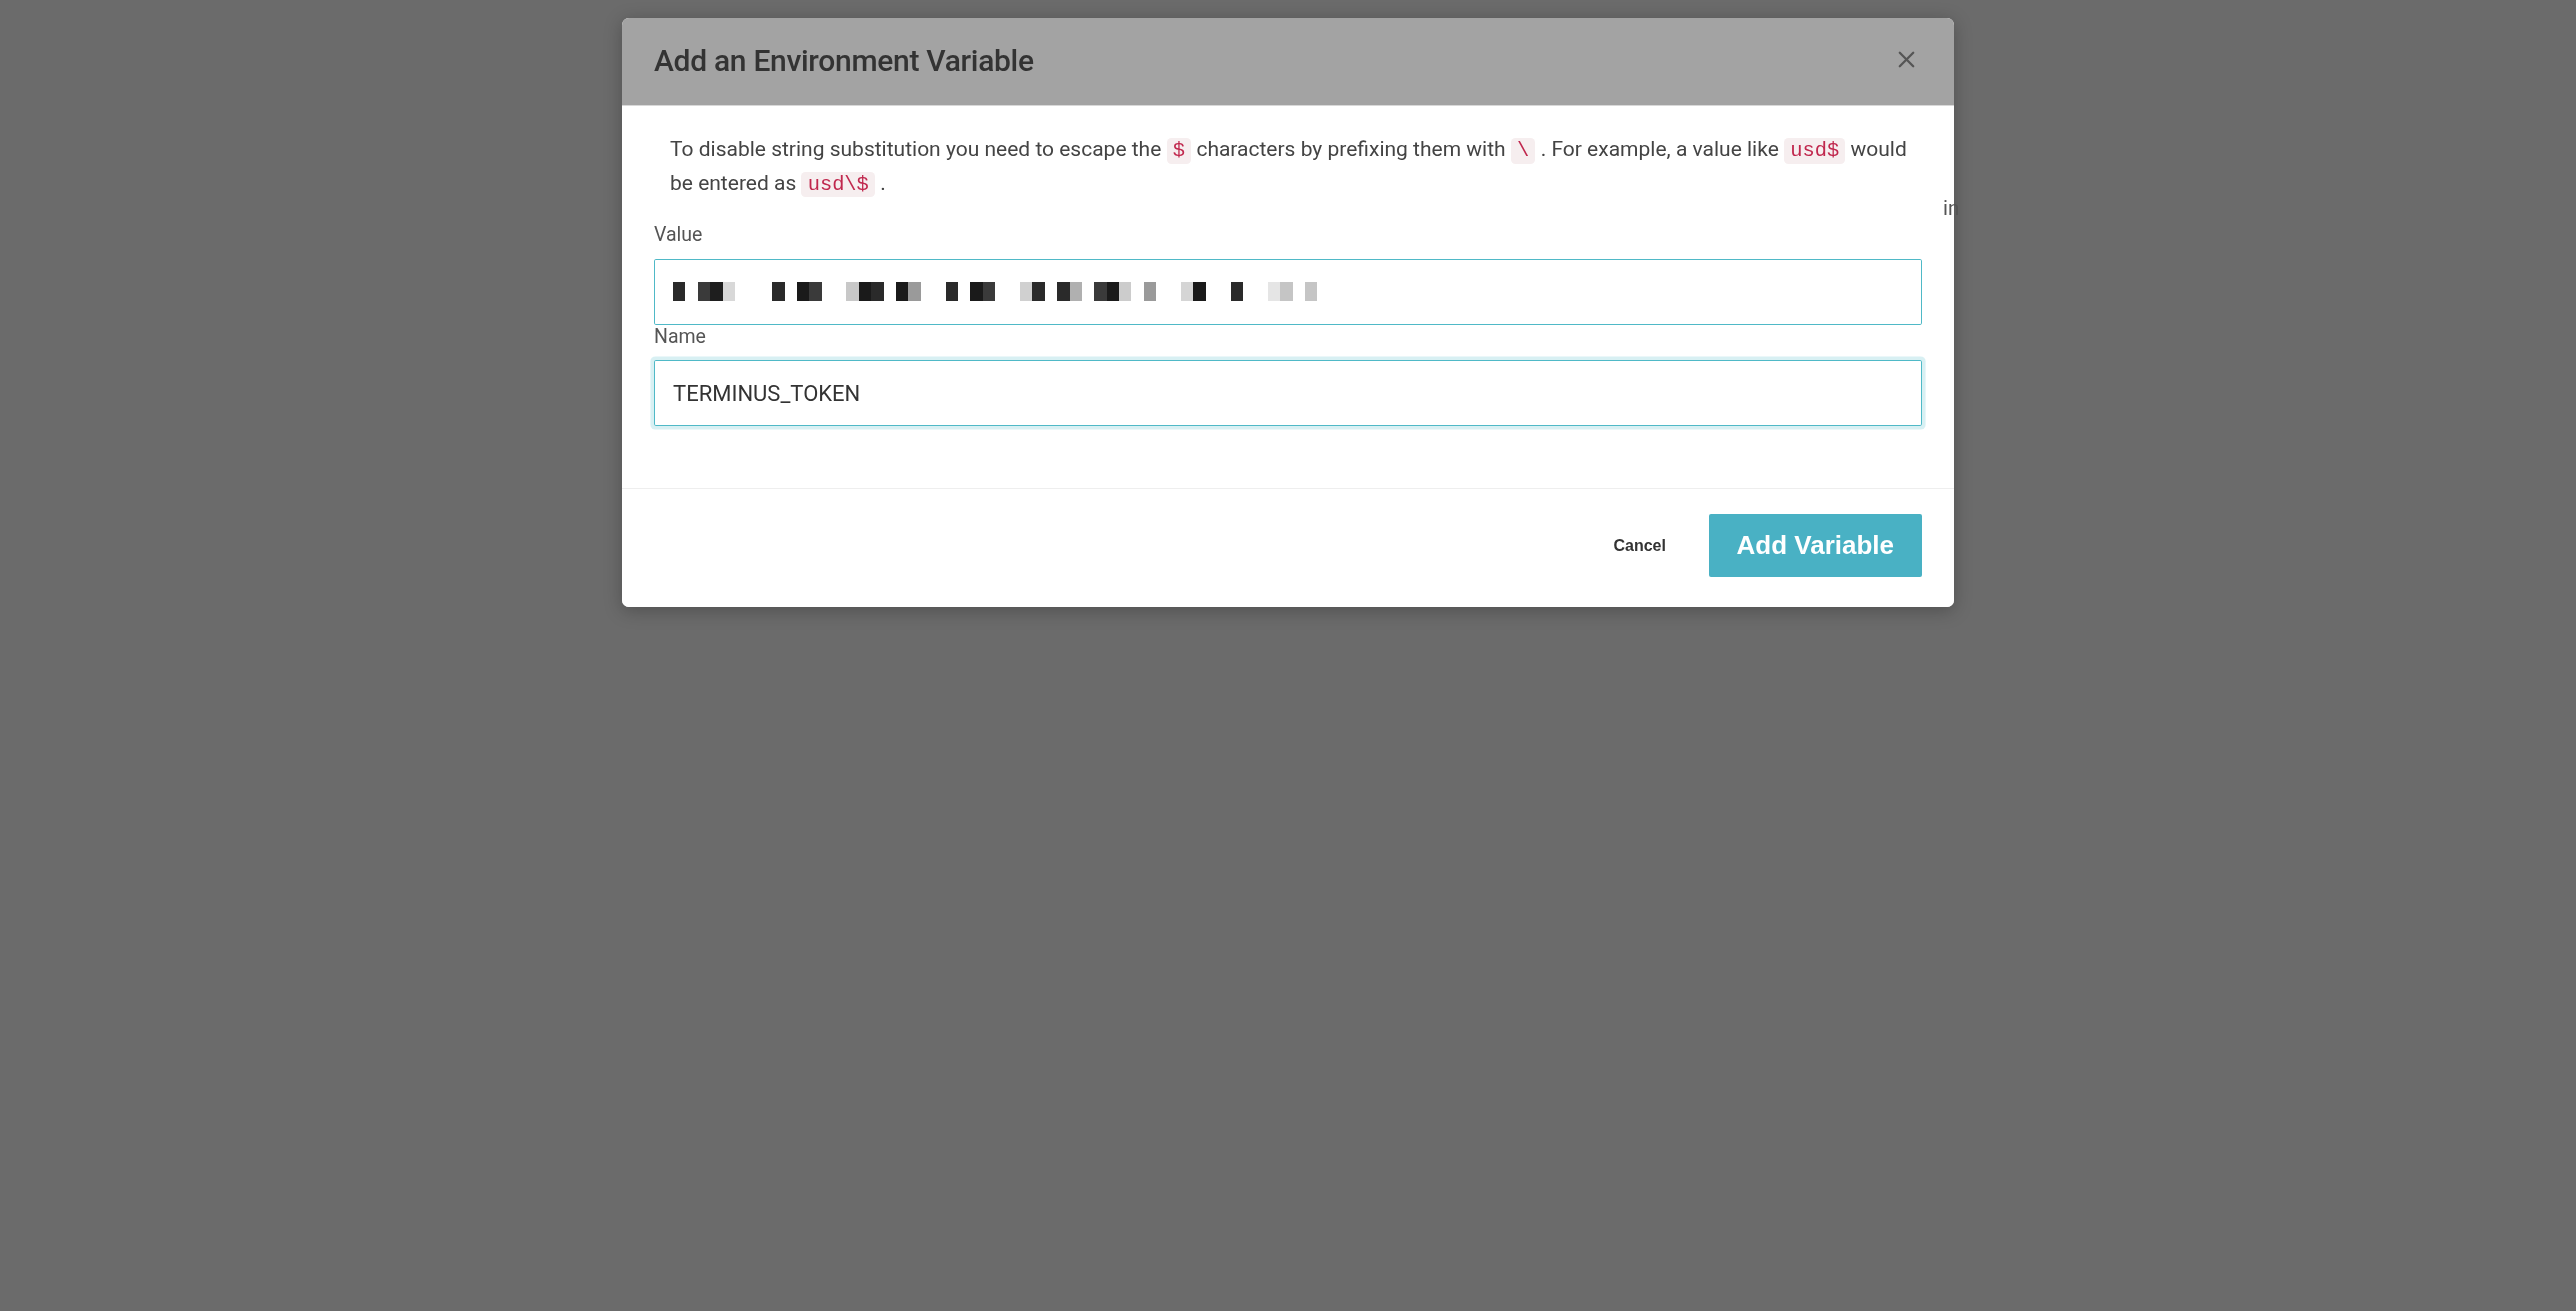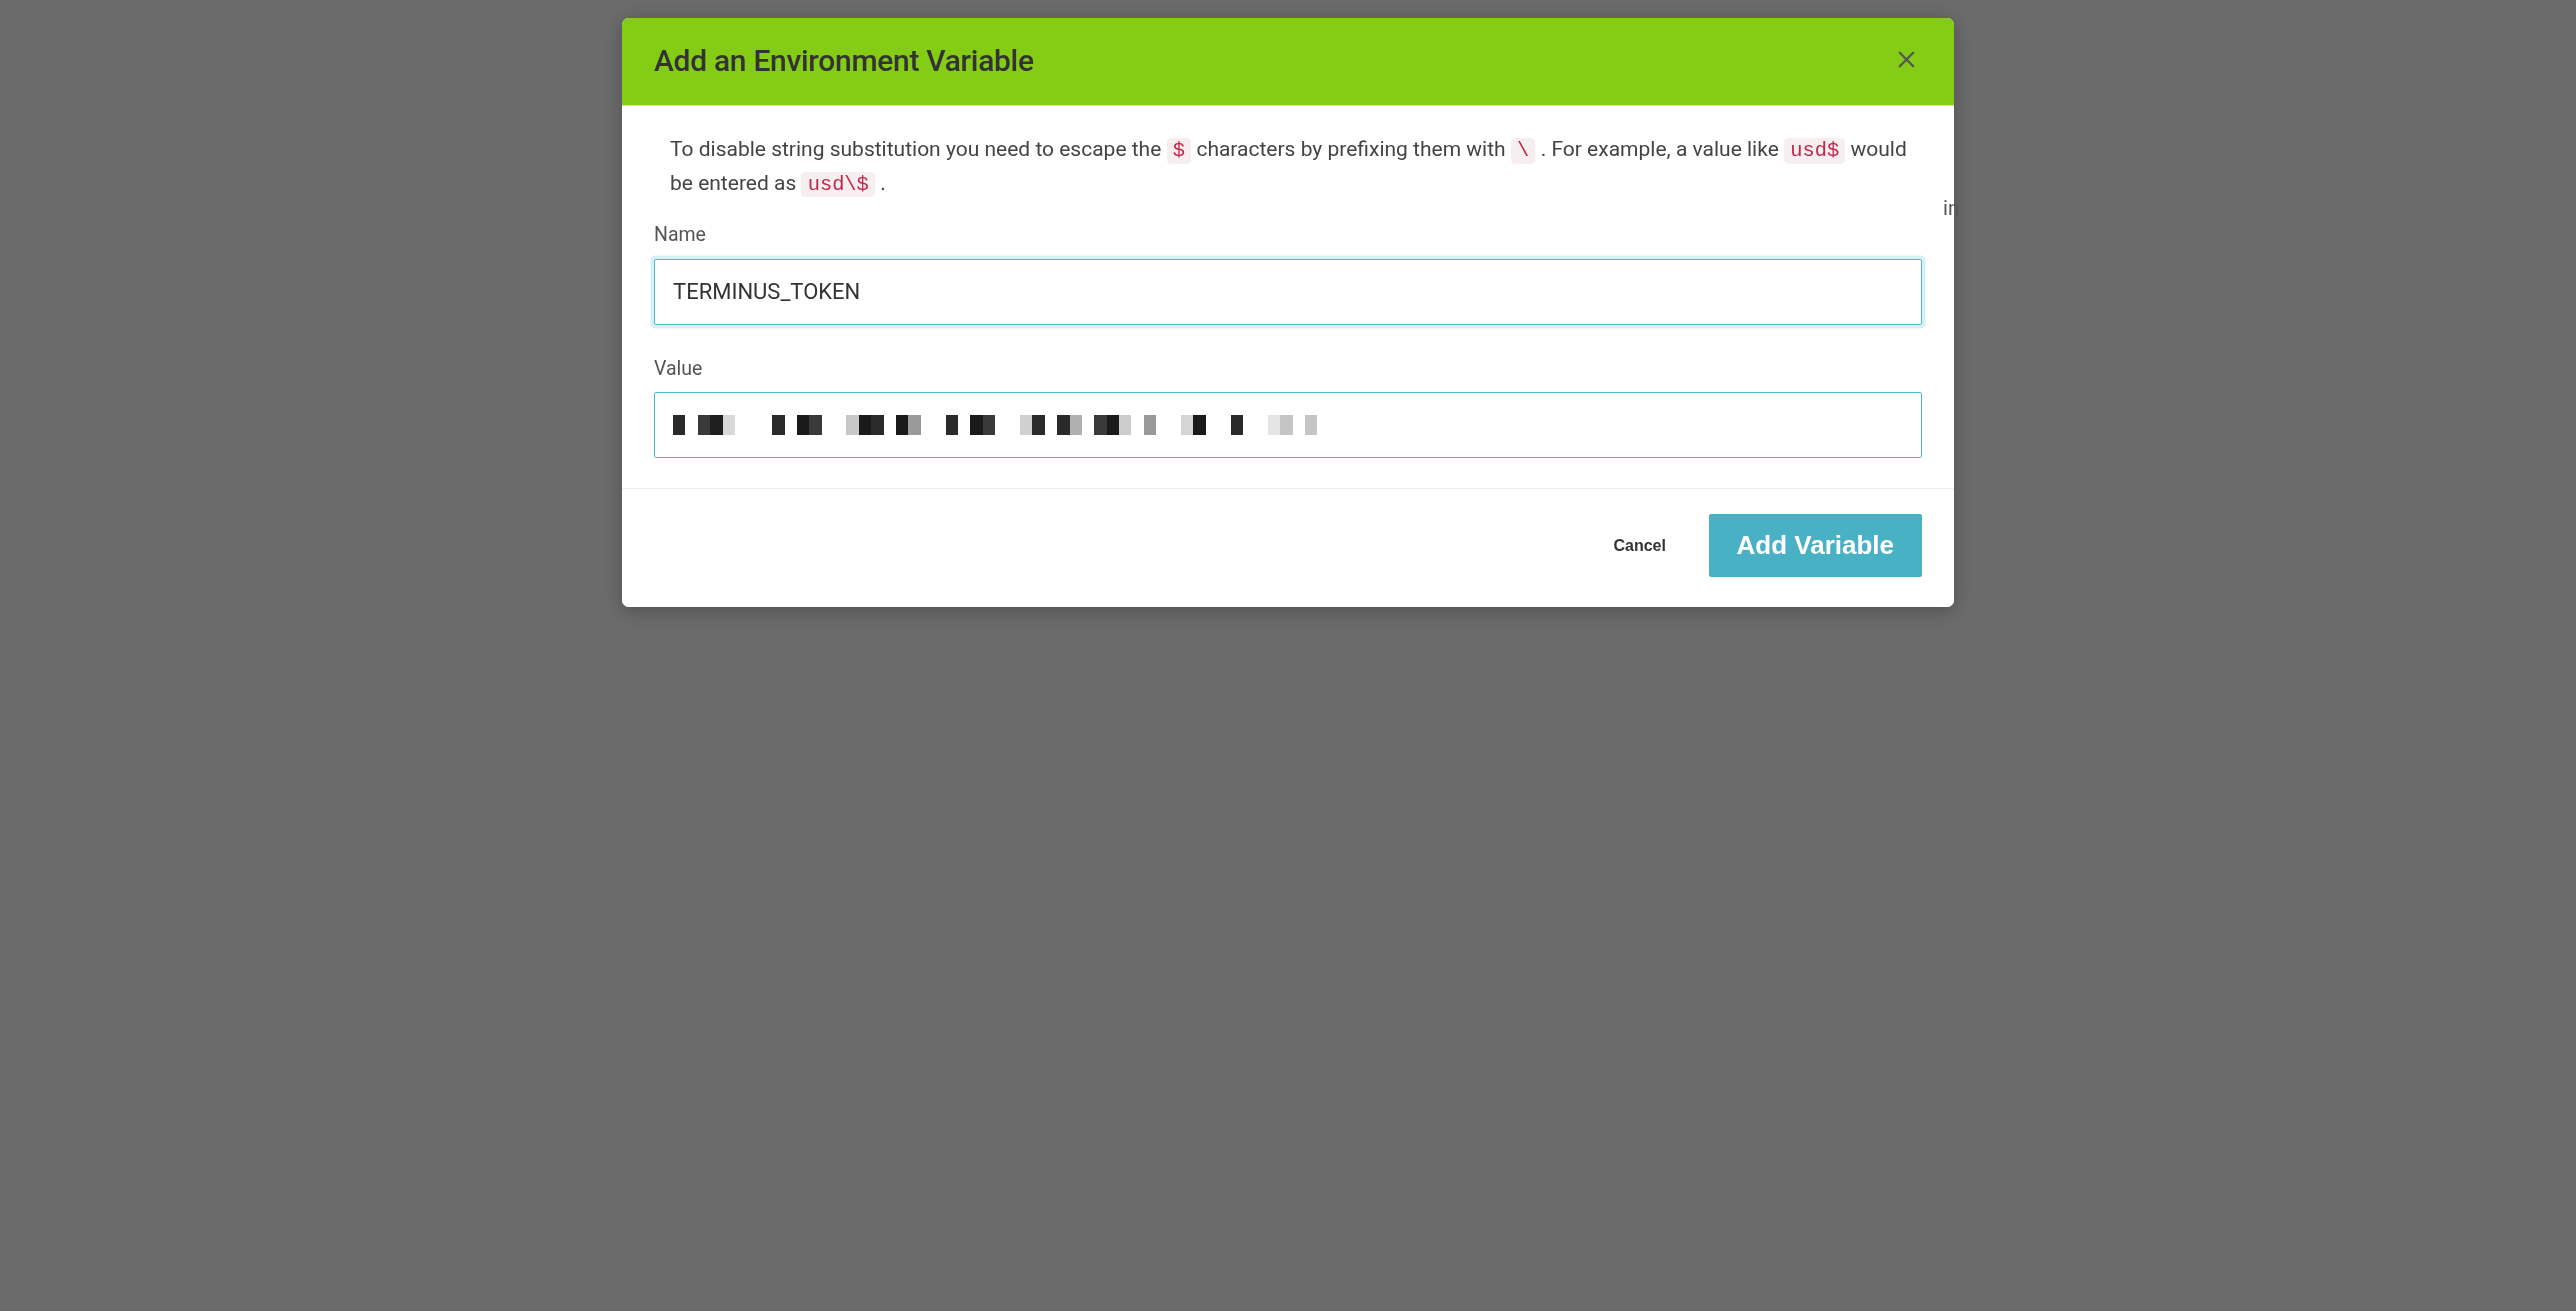--- a/index.html
+++ b/index.html
@@ -17,21 +17,21 @@
     .modal {
       width: 1332px;
       background: #ffffff;
       border-radius: 7px;
       overflow: hidden;
       box-shadow: 0 3.6px 18px rgba(0,0,0,0.25);
       display: flex;
       flex-direction: column;
     }
     .modal-header {
-      background: #84cc16;
+      background: #a3a3a3;
       padding: 25px 32px 27px 32px;
       border-bottom: 0.9px solid #d8d8d8;
       display: flex;
       align-items: center;
       justify-content: space-between;
     }
     .modal-title {
       font-size: 30px;
       font-weight: 500;
       color: #333333;
@@ -180,86 +180,86 @@
         <span class="code">$</span>
         <span> characters by prefixing them with </span>
         <span class="code">\</span>
         <span>. For example, a value like </span>
         <span class="code">usd$</span>
         <span> would be entered as </span>
         <span class="code">usd\$</span>
         <span>.</span>
       </p>
 
+      <div class="field-group last">
+        <label class="field-label">Value</label>
+        <div class="value-box">
+
+          <div class="pixelated-strip">
+            <span class="px" style="background:#2a2a2a"></span>
+              <span class="px" style="background:#ffffff"></span>
+              <span class="px" style="background:#3a3a3a"></span>
+              <span class="px" style="background:#1e1e1e"></span>
+              <span class="px" style="background:#d8d8d8"></span>
+              <span class="px" style="background:#ffffff"></span>
+              <span class="px" style="background:#ffffff"></span>
+              <span class="px" style="background:#ffffff"></span>
+              <span class="px" style="background:#2a2a2a"></span>
+              <span class="px" style="background:#ffffff"></span>
+              <span class="px" style="background:#1a1a1a"></span>
+              <span class="px" style="background:#3a3a3a"></span>
+              <span class="px" style="background:#ffffff"></span>
+              <span class="px" style="background:#ffffff"></span>
+              <span class="px" style="background:#c8c8c8"></span>
+              <span class="px" style="background:#1a1a1a"></span>
+              <span class="px" style="background:#2a2a2a"></span>
+              <span class="px" style="background:#ffffff"></span>
+              <span class="px" style="background:#1a1a1a"></span>
+              <span class="px" style="background:#9a9a9a"></span>
+              <span class="px" style="background:#ffffff"></span>
+              <span class="px" style="background:#ffffff"></span>
+              <span class="px" style="background:#2a2a2a"></span>
+              <span class="px" style="background:#ffffff"></span>
+              <span class="px" style="background:#1a1a1a"></span>
+              <span class="px" style="background:#3a3a3a"></span>
+              <span class="px" style="background:#ffffff"></span>
+              <span class="px" style="background:#ffffff"></span>
+              <span class="px" style="background:#d0d0d0"></span>
+              <span class="px" style="background:#2a2a2a"></span>
+              <span class="px" style="background:#ffffff"></span>
+              <span class="px" style="background:#2a2a2a"></span>
+              <span class="px" style="background:#b0b0b0"></span>
+              <span class="px" style="background:#ffffff"></span>
+              <span class="px" style="background:#3a3a3a"></span>
+              <span class="px" style="background:#1a1a1a"></span>
+              <span class="px" style="background:#cccccc"></span>
+              <span class="px" style="background:#ffffff"></span>
+              <span class="px" style="background:#9a9a9a"></span>
+              <span class="px" style="background:#ffffff"></span>
+              <span class="px" style="background:#ffffff"></span>
+              <span class="px" style="background:#d5d5d5"></span>
+              <span class="px" style="background:#1a1a1a"></span>
+              <span class="px" style="background:#ffffff"></span>
+              <span class="px" style="background:#ffffff"></span>
+              <span class="px" style="background:#2a2a2a"></span>
+              <span class="px" style="background:#ffffff"></span>
+              <span class="px" style="background:#ffffff"></span>
+              <span class="px" style="background:#e5e5e5"></span>
+              <span class="px" style="background:#c5c5c5"></span>
+              <span class="px" style="background:#ffffff"></span>
+              <span class="px" style="background:#c5c5c5"></span>
+          </div>
+        </div>
+      </div>
+
       <div class="field-group">
         <label class="field-label">Name</label>
         <input type="text" class="text-input focused" value="TERMINUS_TOKEN" style="">
       </div>
 
-      <div class="field-group last">
-        <label class="field-label">Value</label>
-        <div class="value-box">
-
-          <div class="pixelated-strip">
-            <span class="px" style="background:#2a2a2a"></span>
-              <span class="px" style="background:#ffffff"></span>
-              <span class="px" style="background:#3a3a3a"></span>
-              <span class="px" style="background:#1e1e1e"></span>
-              <span class="px" style="background:#d8d8d8"></span>
-              <span class="px" style="background:#ffffff"></span>
-              <span class="px" style="background:#ffffff"></span>
-              <span class="px" style="background:#ffffff"></span>
-              <span class="px" style="background:#2a2a2a"></span>
-              <span class="px" style="background:#ffffff"></span>
-              <span class="px" style="background:#1a1a1a"></span>
-              <span class="px" style="background:#3a3a3a"></span>
-              <span class="px" style="background:#ffffff"></span>
-              <span class="px" style="background:#ffffff"></span>
-              <span class="px" style="background:#c8c8c8"></span>
-              <span class="px" style="background:#1a1a1a"></span>
-              <span class="px" style="background:#2a2a2a"></span>
-              <span class="px" style="background:#ffffff"></span>
-              <span class="px" style="background:#1a1a1a"></span>
-              <span class="px" style="background:#9a9a9a"></span>
-              <span class="px" style="background:#ffffff"></span>
-              <span class="px" style="background:#ffffff"></span>
-              <span class="px" style="background:#2a2a2a"></span>
-              <span class="px" style="background:#ffffff"></span>
-              <span class="px" style="background:#1a1a1a"></span>
-              <span class="px" style="background:#3a3a3a"></span>
-              <span class="px" style="background:#ffffff"></span>
-              <span class="px" style="background:#ffffff"></span>
-              <span class="px" style="background:#d0d0d0"></span>
-              <span class="px" style="background:#2a2a2a"></span>
-              <span class="px" style="background:#ffffff"></span>
-              <span class="px" style="background:#2a2a2a"></span>
-              <span class="px" style="background:#b0b0b0"></span>
-              <span class="px" style="background:#ffffff"></span>
-              <span class="px" style="background:#3a3a3a"></span>
-              <span class="px" style="background:#1a1a1a"></span>
-              <span class="px" style="background:#cccccc"></span>
-              <span class="px" style="background:#ffffff"></span>
-              <span class="px" style="background:#9a9a9a"></span>
-              <span class="px" style="background:#ffffff"></span>
-              <span class="px" style="background:#ffffff"></span>
-              <span class="px" style="background:#d5d5d5"></span>
-              <span class="px" style="background:#1a1a1a"></span>
-              <span class="px" style="background:#ffffff"></span>
-              <span class="px" style="background:#ffffff"></span>
-              <span class="px" style="background:#2a2a2a"></span>
-              <span class="px" style="background:#ffffff"></span>
-              <span class="px" style="background:#ffffff"></span>
-              <span class="px" style="background:#e5e5e5"></span>
-              <span class="px" style="background:#c5c5c5"></span>
-              <span class="px" style="background:#ffffff"></span>
-              <span class="px" style="background:#c5c5c5"></span>
-          </div>
-        </div>
-      </div>
-
     </div>
 
     <div class="modal-footer">
       <button class="btn-cancel">Cancel</button>
       <button class="btn-primary">Add Variable</button>
     </div>
 
   </div>
 </div>
 

